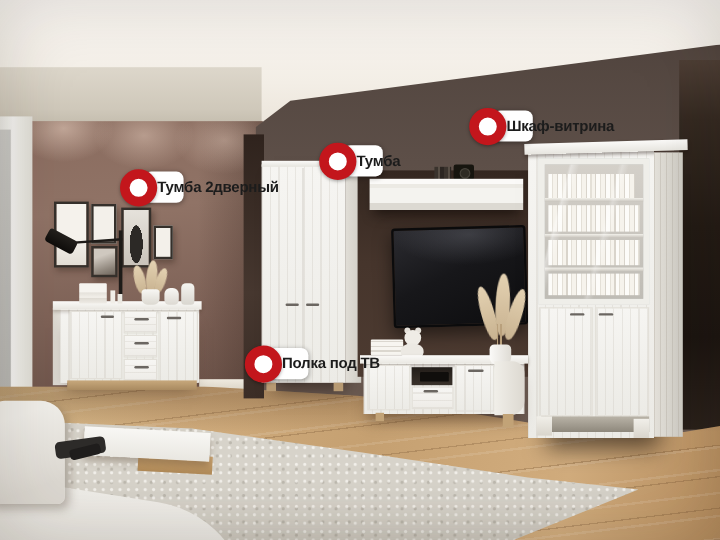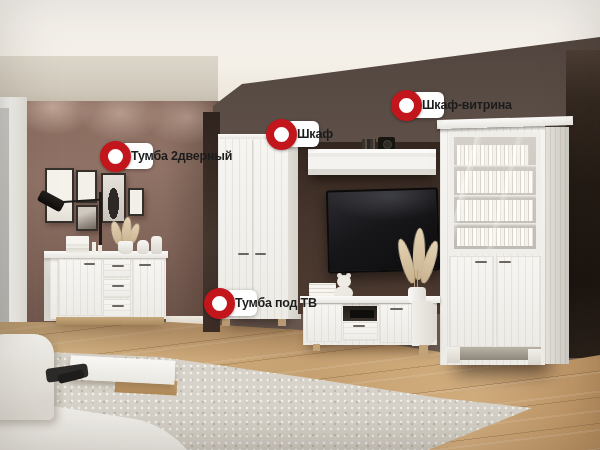--- a/index.html
+++ b/index.html
@@ -338,31 +338,31 @@
   <div class="sofa-throw2"></div>
 
   <div class="callout co-wardrobe">
     <div class="pill">
       <span>Тумба 2дверный</span>
     </div>
     <div class="ring"></div>
   </div>
   <div class="callout co-shelf">
     <div class="pill">
-      <span>Шкаф</span>
+      <span>Тумба</span>
     </div>
     <div class="ring"></div>
   </div>
   <div class="callout co-cabinet">
     <div class="pill">
       <span>Шкаф-витрина</span>
     </div>
     <div class="ring"></div>
   </div>
   <div class="callout co-stand">
     <div class="pill">
-      <span>Тумба под ТВ</span>
+      <span>Полка под ТВ</span>
     </div>
     <div class="ring"></div>
   </div>
 
   <div class="vignette"></div>
 </div>
 
 </body></html>

